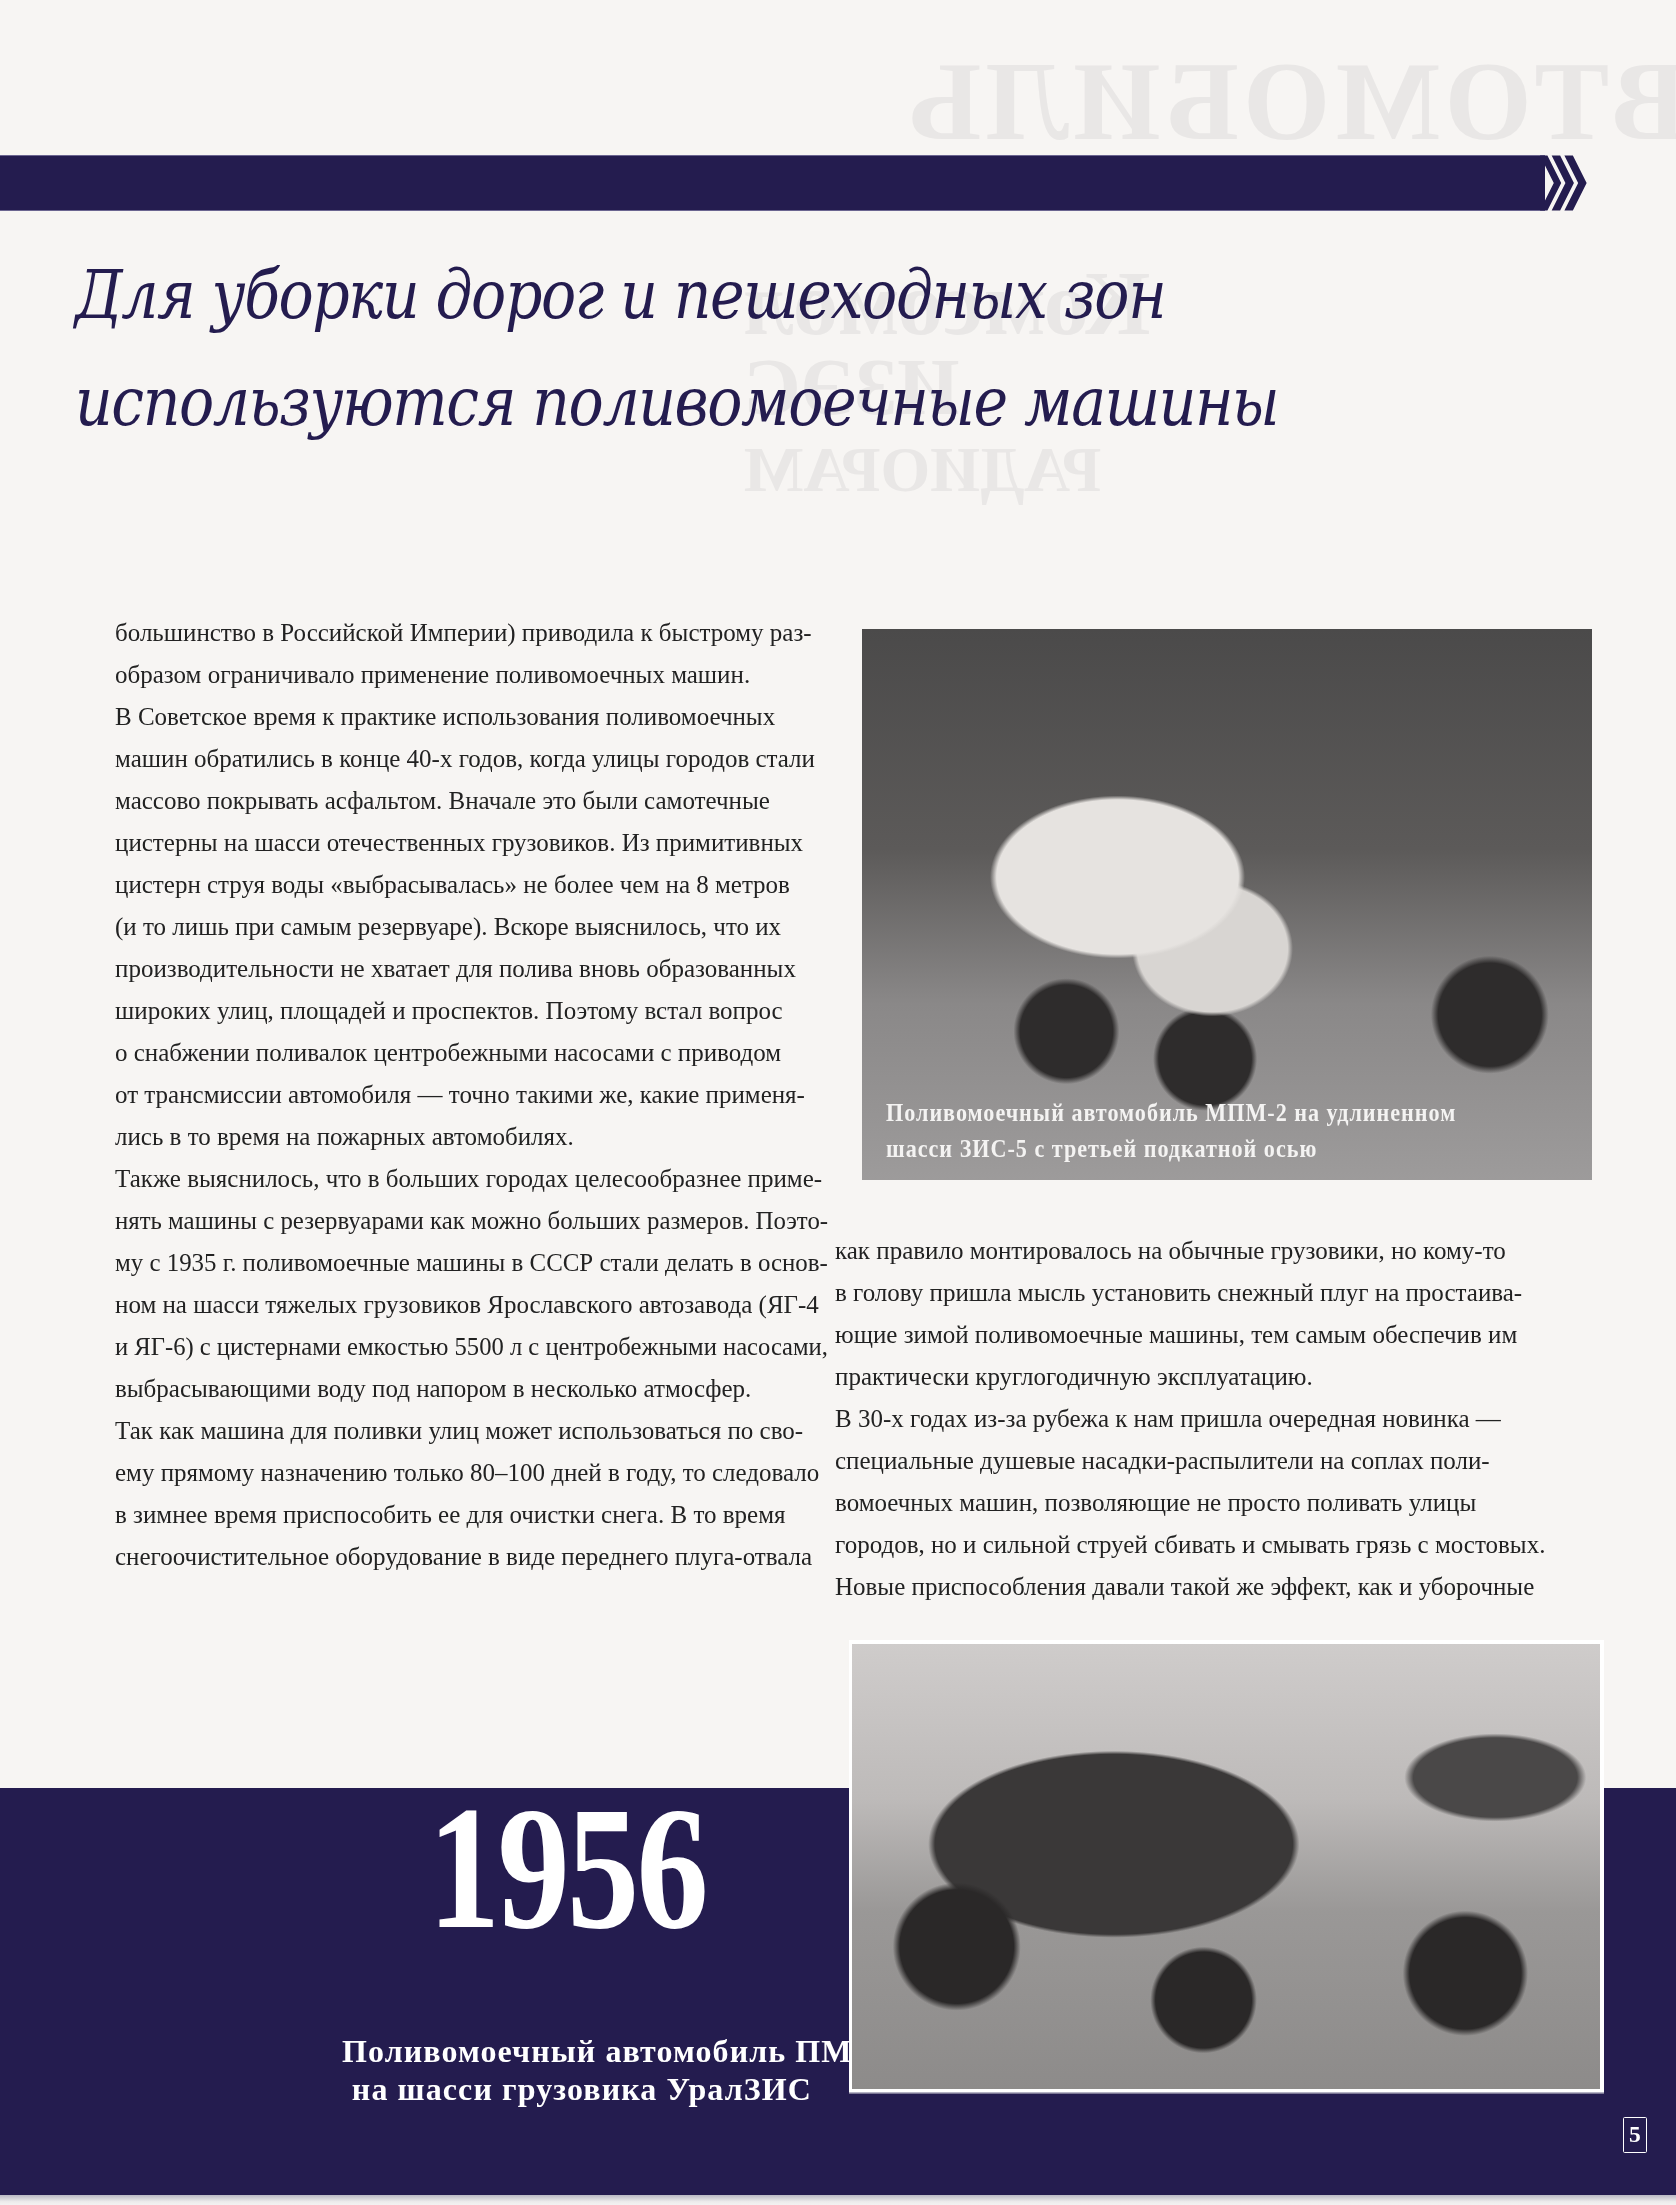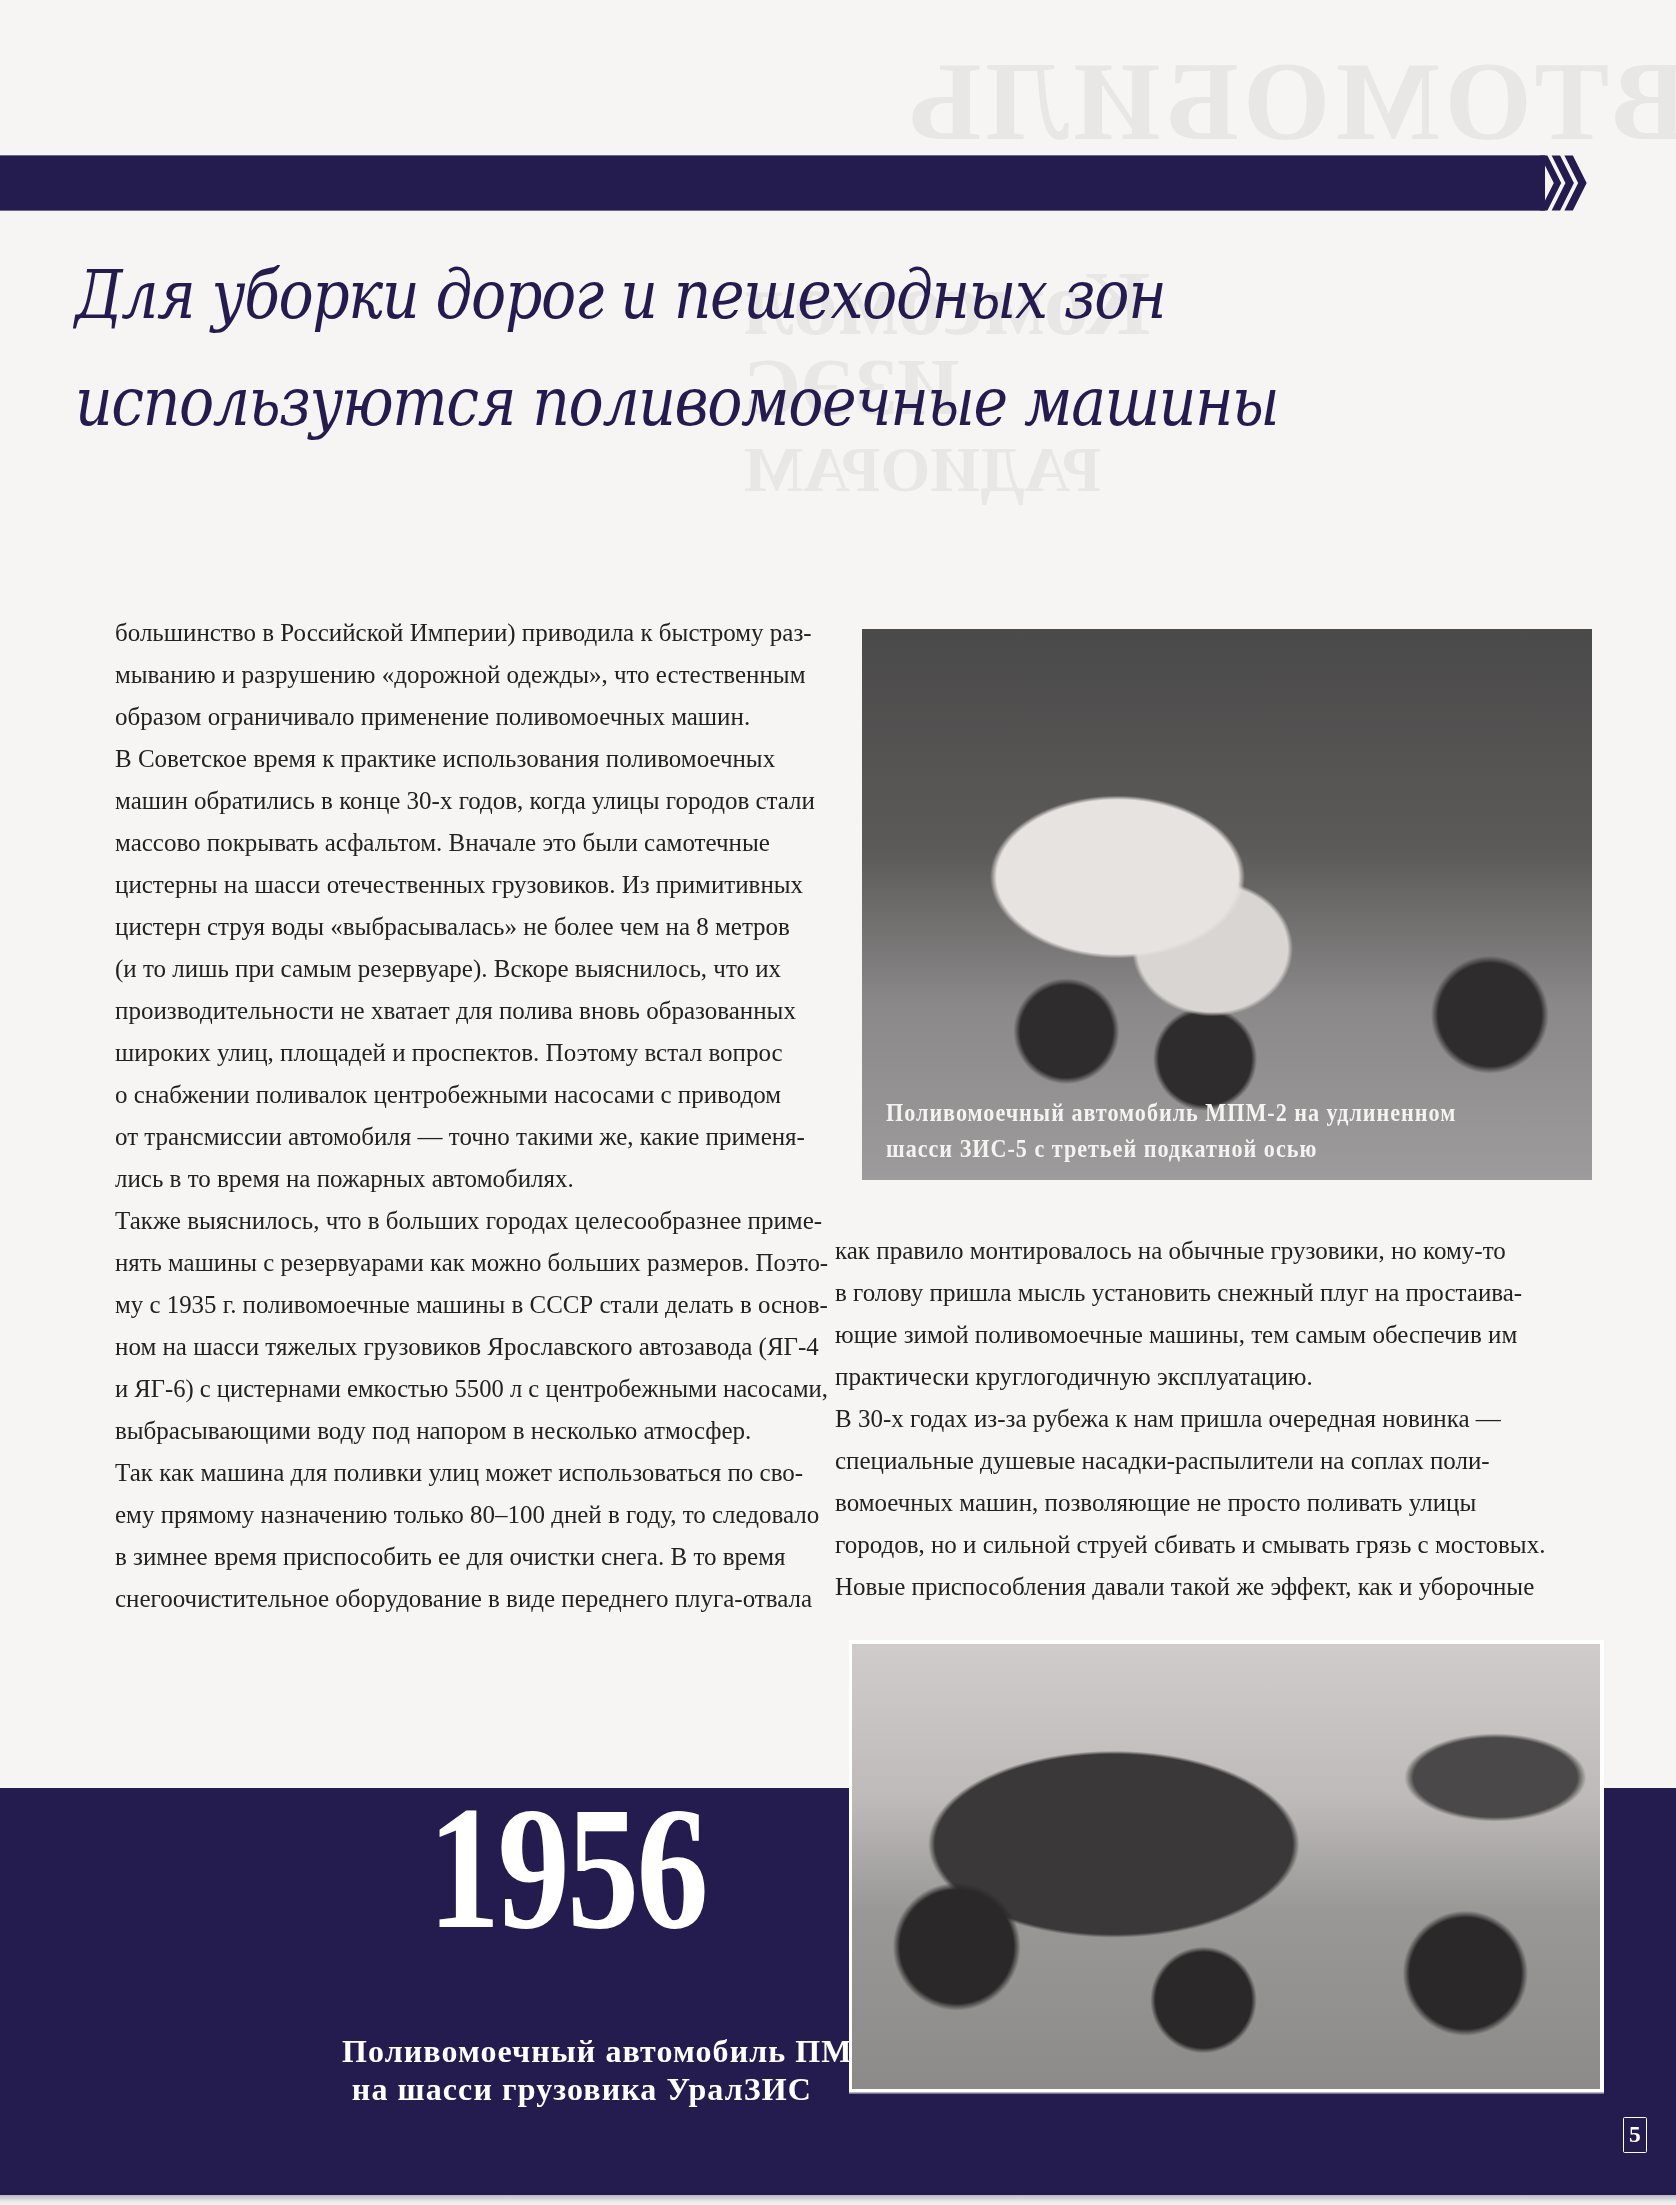--- a/index.html
+++ b/index.html
@@ -119,24 +119,23 @@
   <polygon points="46,0 62,0 88,52 62,104 46,104 72,52" fill="#241c4f"></polygon>
 </svg>
 
 <h1 class="headline" style="margin:0;font-weight:normal;">
   <span>Для уборки дорог и пешеходных зон</span>
   <span>используются поливомоечные машины</span>
 </h1>
 
 <div class="col col-left">
   <span class="ln">большинство в Российской Империи) приводила к быстрому раз-</span>
-  <span class="ln">мыванию и разрушению «дорожной одежды», что естественным</span>
   <span class="ln">образом ограничивало применение поливомоечных машин.</span>
   <span class="ln">В Советское время к практике использования поливомоечных</span>
-  <span class="ln">машин обратились в конце 30-х годов, когда улицы городов стали</span>
+  <span class="ln">машин обратились в конце 40-х годов, когда улицы городов стали</span>
   <span class="ln">массово покрывать асфальтом. Вначале это были самотечные</span>
   <span class="ln">цистерны на шасси отечественных грузовиков. Из примитивных</span>
   <span class="ln">цистерн струя воды «выбрасывалась» не более чем на 8 метров</span>
   <span class="ln">(и то лишь при самым резервуаре). Вскоре выяснилось, что их</span>
   <span class="ln">производительности не хватает для полива вновь образованных</span>
   <span class="ln">широких улиц, площадей и проспектов. Поэтому встал вопрос</span>
   <span class="ln">о снабжении поливалок центробежными насосами с приводом</span>
   <span class="ln">от трансмиссии автомобиля — точно такими же, какие применя-</span>
   <span class="ln">лись в то время на пожарных автомобилях.</span>
   <span class="ln">Также выяснилось, что в больших городах целесообразнее приме-</span>

